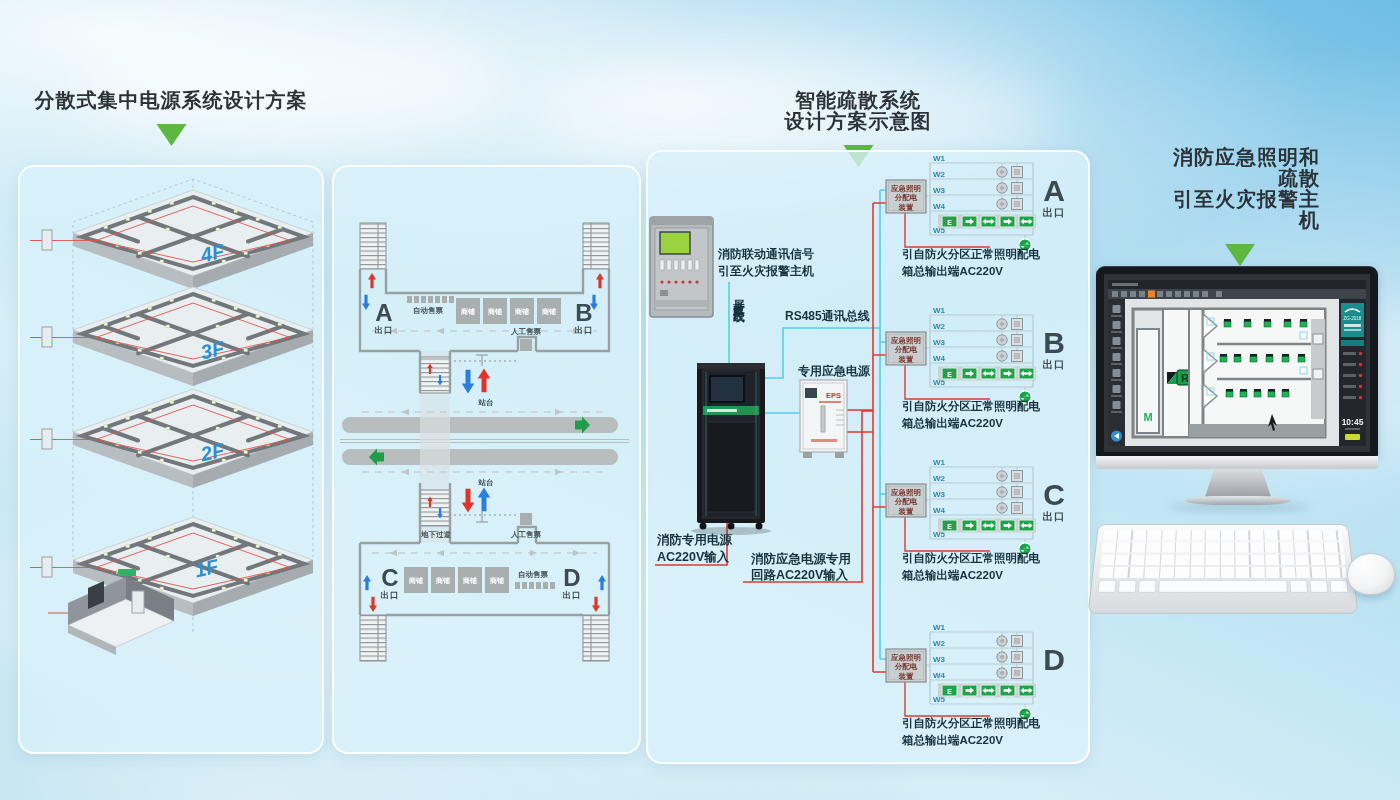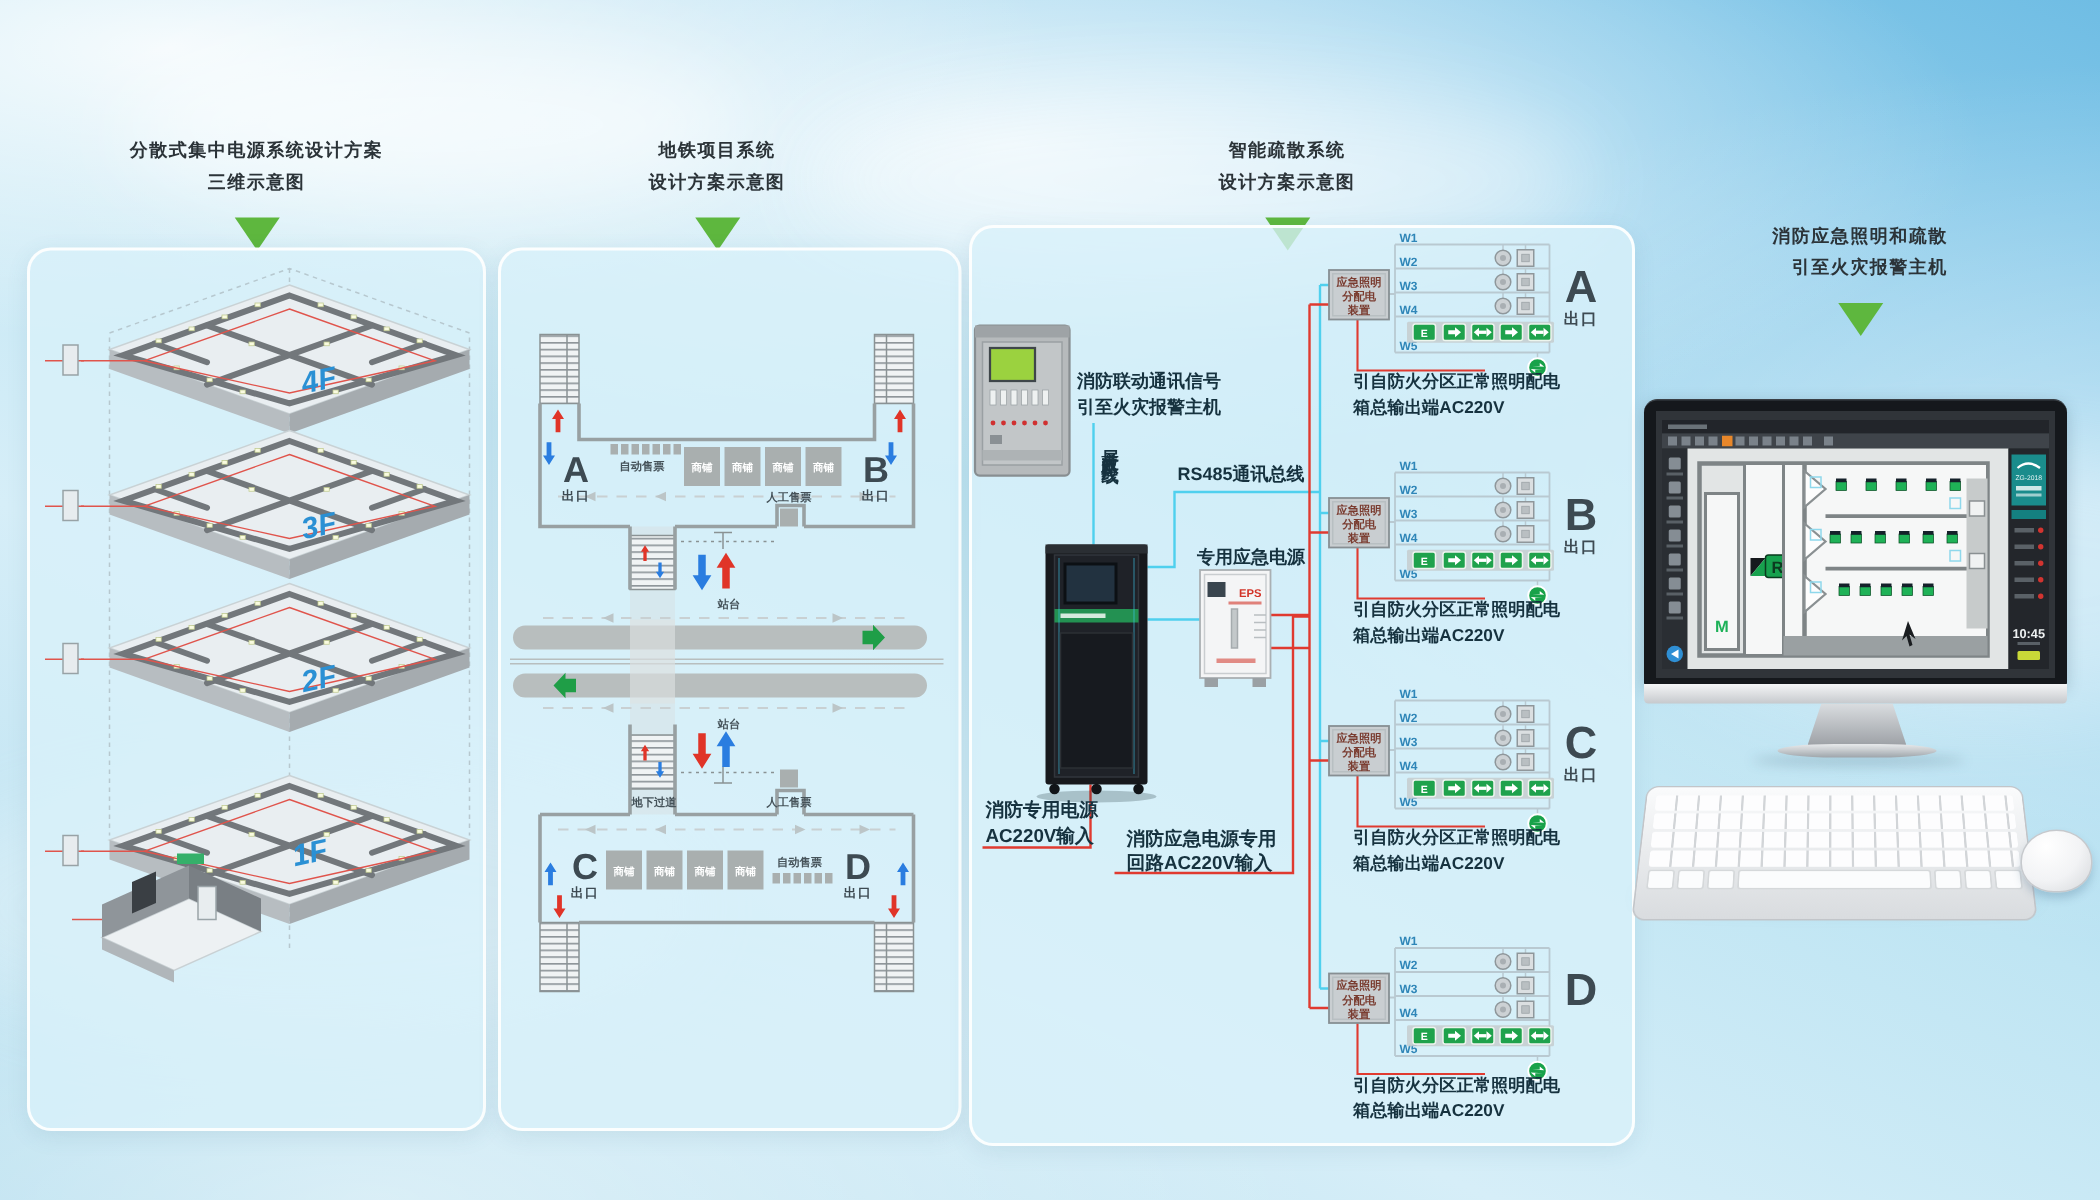--- a/index.html
+++ b/index.html
@@ -9,21 +9,21 @@
       radial-gradient(900px 300px at 8% 4%, rgba(255,255,255,.85), rgba(255,255,255,0) 65%),
       radial-gradient(1000px 340px at 48% 12%, rgba(255,255,255,.75), rgba(255,255,255,0) 65%),
       radial-gradient(800px 420px at 100% 42%, rgba(255,255,255,.40), rgba(255,255,255,0) 70%),
       radial-gradient(900px 300px at 18% 100%, rgba(255,255,255,.45), rgba(255,255,255,0) 70%),
       linear-gradient(205deg,#6fbde4 0%,#93cfec 18%,#bfe5f3 45%,#d6eef8 68%,#b2ddee 100%);}
   .cloud{position:absolute;background:rgba(255,255,255,.55);filter:blur(28px);border-radius:50%;}
   .card{position:absolute;background:rgba(216,241,250,.78);border:2px solid rgba(255,255,255,.9);
     border-radius:16px;box-shadow:0 4px 14px rgba(70,120,150,.12);}
   .layer{position:absolute;}
   .title{position:absolute;text-align:center;transform:translateX(-50%);color:#2b3338;font-weight:bold;}
-  .title .tl{font-size:12px;line-height:21px;letter-spacing:1px;}
+  .title .tl{font-size:20px;line-height:21px;letter-spacing:1px;}
   .tri{width:0;height:0;border-left:15px solid transparent;border-right:15px solid transparent;
     border-top:22px solid #5eb73e;margin:13px auto 0;}
   .vtext{position:absolute;writing-mode:vertical-rl;font-size:11.5px;font-weight:bold;color:#16323f;letter-spacing:3px;}
   text{font-family:"Liberation Sans",sans-serif;}
   .zh{font-weight:bold;fill:#16323f;font-size:12px;}
   .wlab{font-size:8px;fill:#2f86b8;font-weight:bold;}
   .exl{font-size:30px;font-weight:bold;fill:#3d4a52;}
   .exw{font-size:10.5px;font-weight:bold;fill:#3d4a52;letter-spacing:1px;}
   .tiny{font-size:7.5px;fill:#46535a;font-weight:bold;}
   .shoplab{font-size:7px;fill:#ffffff;font-weight:bold;}
@@ -59,26 +59,20 @@
 <div class="stage">
   <div>
     <div class="cloud" style="left:80px;top:28px;width:420px;height:110px;"></div>
     <div class="cloud" style="left:540px;top:60px;width:520px;height:120px;opacity:.8;"></div>
     <div class="cloud" style="left:1110px;top:300px;width:420px;height:170px;opacity:.5;"></div>
     <div class="cloud" style="left:-60px;top:520px;width:520px;height:170px;opacity:.55;"></div>
   </div>
 
   <div class="title" style="left:171px;top:90px;">
     <div class="tl">分散式集中电源系统设计方案</div>
-    <div class="tl">三维示意图</div>
-    <div class="tri"></div>
-  </div>
-  <div class="title" style="left:478px;top:90px;">
-    <div class="tl">地铁项目系统</div>
-    <div class="tl">设计方案示意图</div>
     <div class="tri"></div>
   </div>
   <div class="title" style="left:858px;top:90px;text-align:center;">
     <div class="tl">智能疏散系统</div>
     <div class="tl">设计方案示意图</div>
     <div class="tri"></div>
   </div>
   <div class="title" style="left:1240px;top:147px;text-align:right;">
     <div class="tl">消防应急照明和疏散</div>
     <div class="tl">引至火灾报警主机</div>

